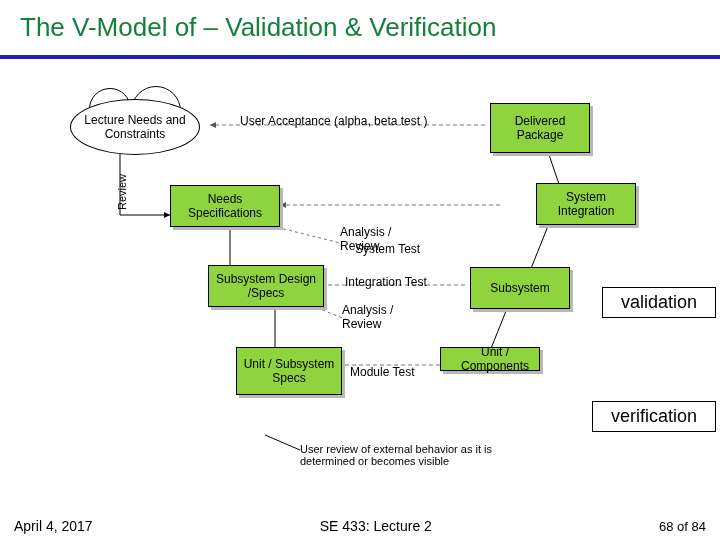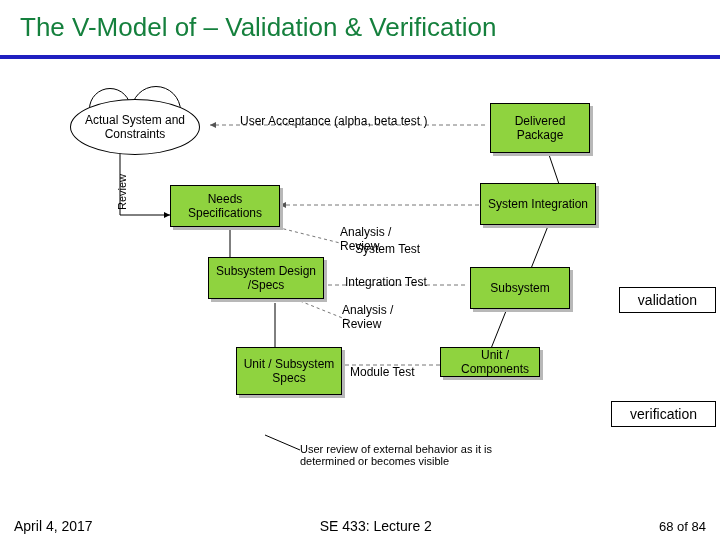--- a/index.html
+++ b/index.html
@@ -19,21 +19,21 @@
   .cloud::before { width: 40px; height: 40px; top: -12px; left: 18px; z-index:-1;}
   .cloud::after { width: 48px; height: 48px; top: -14px; right: 18px; z-index:-1;}
   .box {
     position: absolute; background: #8fd33f; border: 1px solid #000; font-size: 12px;
     display: flex; align-items: center; justify-content: center; text-align: center;
     padding: 4px 6px; box-shadow: 3px 3px 0 #b8b8b8;
   }
   .label { position: absolute; font-size: 12px; }
   .vlabel { position: absolute; font-size: 11px; transform: rotate(-90deg); transform-origin: left top; }
   .tag {
-    position: absolute; border: 1px solid #000; background: #fff; font-size: 14px;
+    position: absolute; border: 1px solid #000; background: #fff; font-size: 18px;
     padding: 4px 18px;
   }
   .footer { position: absolute; bottom: 0; left: 0; right: 0; height: 28px; display: flex; justify-content: space-between; align-items: center; padding: 0 14px; font-size: 14px; }
   .footer .right { font-size: 13px; }
   svg.arrows { position: absolute; top:0; left:0; }
   .footnote { position:absolute; font-size:11px; }
 </style>
 </head>
 <body>
 
@@ -66,55 +66,55 @@
     <line x1="530" y1="206" x2="550" y2="156" stroke="#000" marker-end="url(#ah)"></line>
     <line x1="560" y1="122" x2="545" y2="78" stroke="#000" marker-end="url(#ah)"></line>
 
     <line x1="260" y1="158" x2="340" y2="178" stroke="#777" stroke-dasharray="3 3"></line>
     <line x1="300" y1="236" x2="350" y2="256" stroke="#777" stroke-dasharray="3 3"></line>
 
     <line x1="265" y1="370" x2="300" y2="385" stroke="#000"></line>
   </svg>
 
   <div class="cloud" style="left:70px; top:34px;">
-    <span>Actual System and Constraints</span>
+    <span>Lecture Needs and Constraints</span>
   </div>
 
   <div class="vlabel" style="left:116px; top:145px;">Review</div>
 
   <div class="label" style="left:240px; top:49px;">User Acceptance   (alpha, beta test )</div>
   <div class="box" style="left:490px; top:38px; width:100px; height:50px;">
     <span>Delivered Package</span>
   </div>
 
   <div class="box" style="left:170px; top:120px; width:110px; height:42px;">
     <span>Needs Specifications</span>
   </div>
   <div class="label" style="left:355px; top:132px;margin-top:45px;">System Test</div>
   <div class="label" style="left:340px; top:160px; white-space:pre-line;">Analysis  /
 Review</div>
-  <div class="box" style="left:480px; top:118px; width:116px; height:42px;">
+  <div class="box" style="left:536px; top:118px; width:100px; height:42px;">
     <span>System Integration</span>
   </div>
 
-  <div class="box" style="left:208px; top:192px; width:116px; height:42px;">
+  <div class="box" style="left:208px; top:200px; width:116px; height:42px;">
     <span>Subsystem Design /Specs</span>
   </div>
   <div class="label" style="left:345px; top:210px;">Integration Test</div>
   <div class="label" style="left:342px; top:238px; white-space:pre-line;">Analysis  /
 Review</div>
   <div class="box" style="left:470px; top:202px; width:100px; height:42px;">
     <span>Subsystem</span>
   </div>
 
   <div class="box" style="left:236px; top:282px; width:106px; height:48px;">
     <span>Unit / Subsystem Specs</span>
   </div>
   <div class="label" style="left:350px; top:300px;">Module Test</div>
-  <div class="box" style="left:440px; top:282px; width:100px; height:30px;padding-left:16px;">
+  <div class="box" style="left:440px; top:282px; width:100px; height:24px;padding-left:16px;">
     <span>Unit / Components</span>
   </div>
 
   <div class="tag" style="right:4px; top:222px;">validation</div>
   <div class="tag" style="right:4px; top:336px;">verification</div>
 
   <div class="footnote" style="left:300px; top:378px; white-space:pre-line;">User review of external behavior as it is
 determined or becomes visible</div>
 
 </div>

